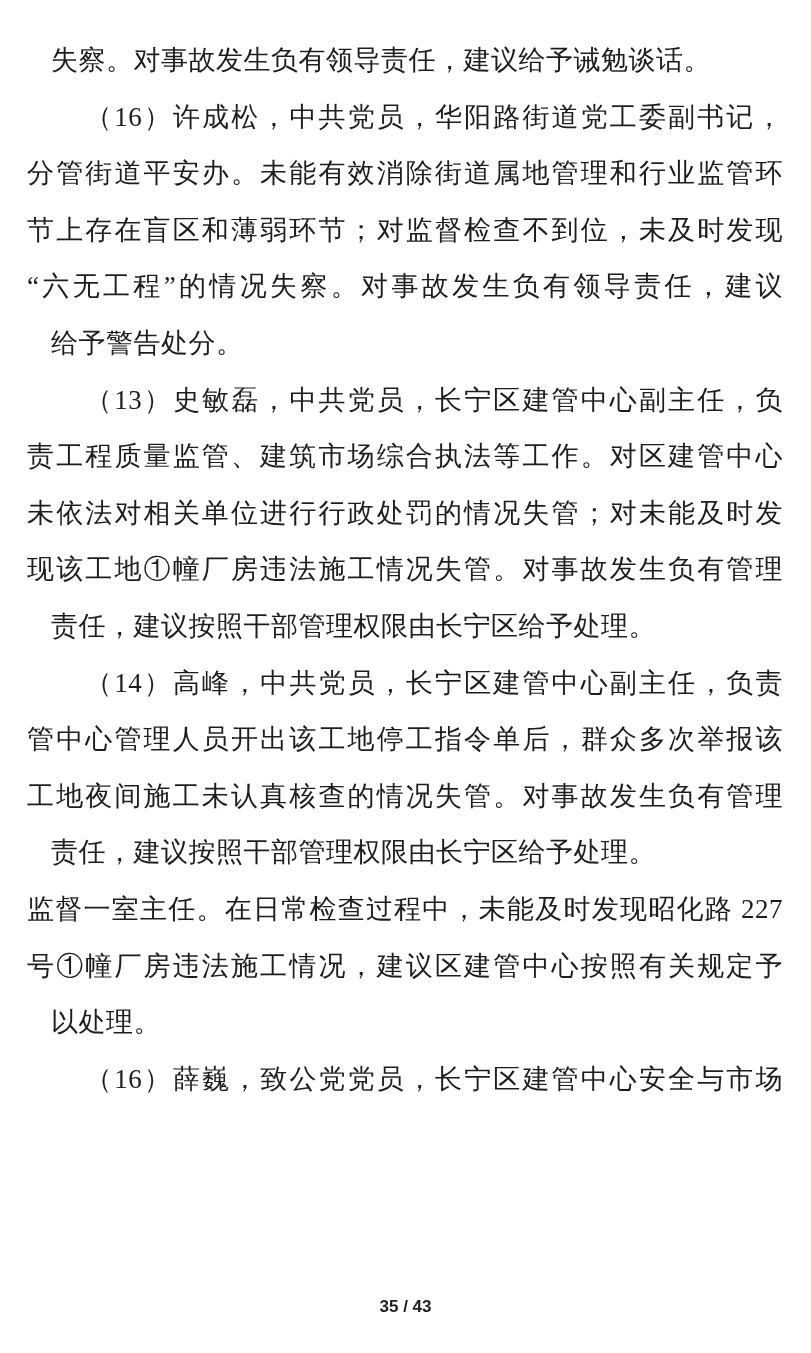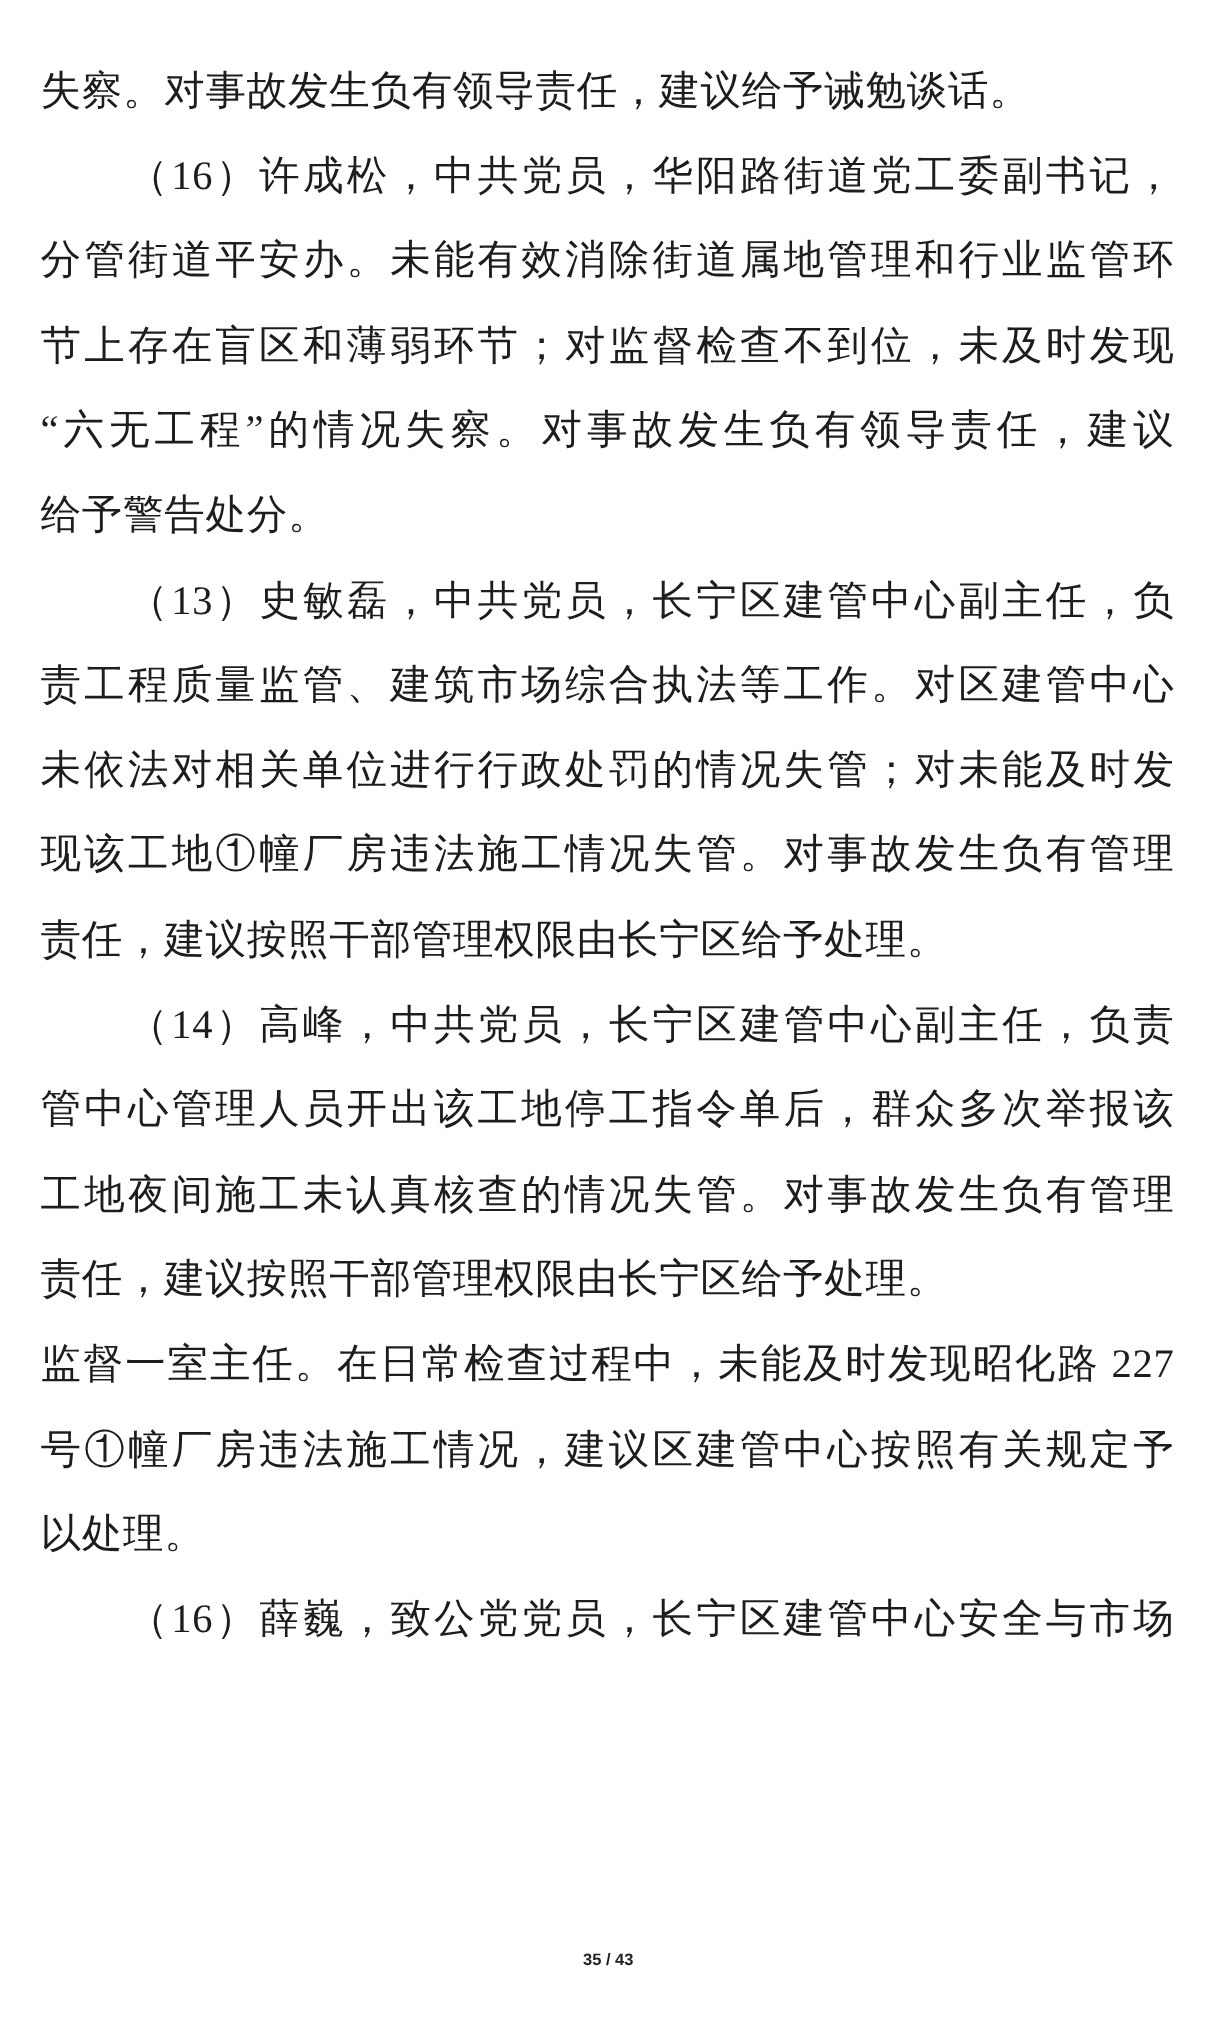--- a/index.html
+++ b/index.html
@@ -26,33 +26,34 @@
     height: 56.6px;
     color: #1d1d1d;
     text-align: justify;
     text-align-last: justify;
     overflow: hidden;
     letter-spacing: 0.5px;
   }
   .tline.last {
     text-align: center;
     text-align-last: left;
+    margin-left: 24px;
   }
   .tline.ind {
     text-indent: 58px;
   }
   .footer {
     position: absolute;
     top: 1296px;
     left: 0;
     width: 811px;
     text-align: center;
     font-family: "Liberation Sans", "DejaVu Sans", sans-serif;
     font-weight: bold;
-    font-size: 11px;
+    font-size: 17px;
     line-height: 22px;
     color: #1f1f1f;
   }
 </style>
 </head>
 <body>
 
 <div class="content">
 
   <div>

